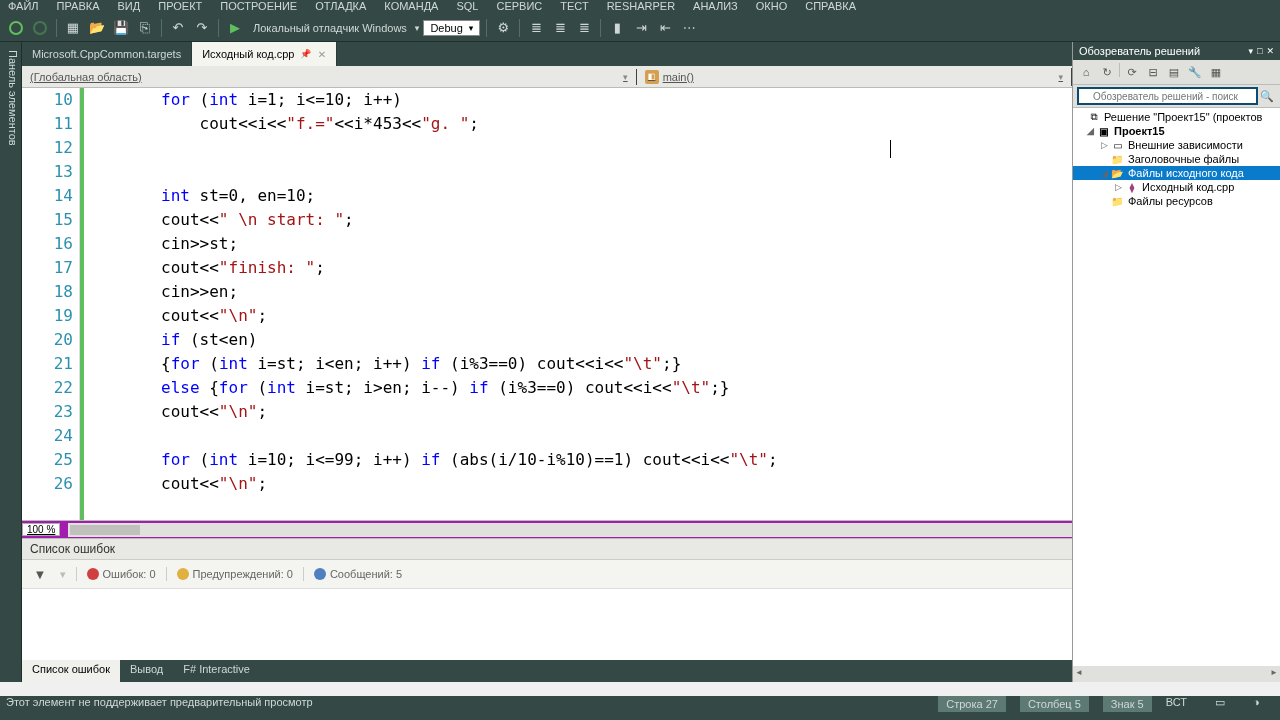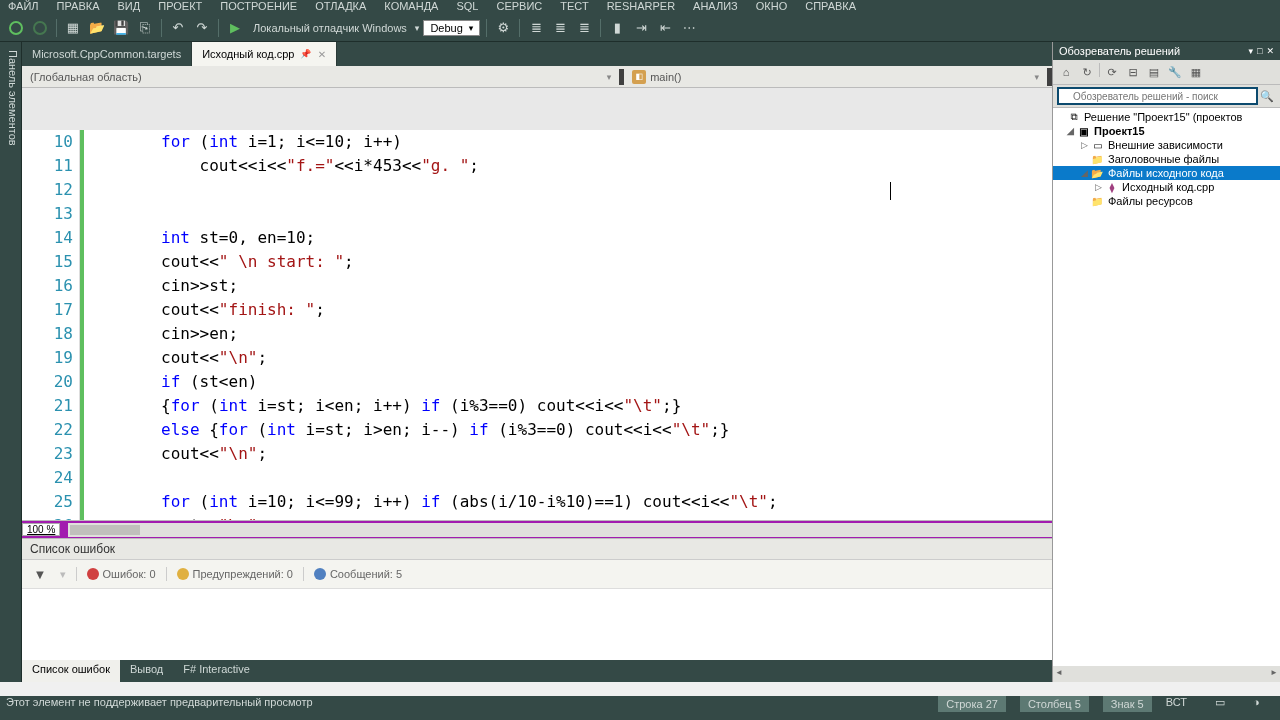--- a/index.html
+++ b/index.html
@@ -15,24 +15,24 @@
 .tb-combo::after { content: "▾"; margin-left: 6px; font-size: 9px; }
 .main { display: flex; height: 640px; }
 .left-strip { width: 22px; background: #344946; color: #cfd8d6; writing-mode: vertical-rl; text-orientation: mixed; font-size: 11px; padding: 8px 2px; border-right: 1px solid #1e2e2b; }
 .editor-area { flex: 1; display: flex; flex-direction: column; background: #e8e8e8; min-width: 0; }
 .tabbar { background: #344946; height: 24px; display: flex; align-items: stretch; }
 .tab { padding: 4px 10px; color: #cfd8d6; font-size: 11px; display: flex; align-items: center; gap: 6px; border-right: 1px solid #2a3a37; }
 .tab.active { background: #f5f5f0; color: #000; }
 .tab .pin { font-size: 9px; color: #888; }
 .tab .close { font-size: 10px; color: #999; }
 .scopebar { background: #e8e8e4; height: 22px; display: flex; align-items: center; border-bottom: 1px solid #bbb; }
-.scope-combo { flex: 1; font-size: 11px; padding: 2px 8px; border-right: 5px solid #404040; color: #555; display: flex; align-items: center; }
+.scope-combo { flex: 1; font-size: 11px; padding: 2px 8px; border-right: 1px solid #404040; color: #555; display: flex; align-items: center; text-decoration: underline; }
 .scope-combo::after { content: "▾"; margin-left: auto; font-size: 9px; color: #888; }
 .scope-icon { width: 14px; height: 14px; background: #d4a050; margin-right: 4px; border-radius: 2px; font-size: 8px; display: inline-flex; align-items: center; justify-content: center; color: #fff; }
-.code-wrap { flex: 1; background: #fff; display: flex; overflow: hidden; position: relative; margin-top: 42px; }
+.code-wrap { flex: 1; background: #fff; display: flex; overflow: hidden; position: relative; }
 .gutter { width: 58px; background: #fff; border-right: 1px solid #ddd; text-align: right; padding-right: 6px; font-family: Consolas, monospace; font-size: 16px; color: #2b91af; line-height: 24px; padding-top: 0; }
 .gutter .ln { display: block; }
 .change-bar { width: 4px; background: #5fbf5f; }
 .code { flex: 1; font-family: Consolas, monospace; font-size: 16px; line-height: 24px; white-space: pre; padding-left: 0; color: #000; position: relative; }
 .kw { color: #0000ff; }
 .str { color: #a31515; }
 .cursor-caret { position: absolute; width: 1px; height: 18px; background: #000; }
 .zoom-bar { height: 18px; background: #a21caf; border-top: 1px solid #bbb; display: flex; align-items: center; font-size: 11px; padding: 0 0; text-decoration: underline; }
 .zoom-combo { border: 1px solid #aaa; background: #fff; padding: 0 4px; font-size: 10px; }
 .hscroll { flex: 1; height: 14px; background: #e0e0dc; margin-left: 8px; position: relative; }
@@ -46,21 +46,21 @@
 .et-icon.warn { background: #e0b040; }
 .et-icon.msg { background: #5080c0; }
 .errors-header { display: flex; background: #f0f0ec; border-bottom: 1px solid #ddd; font-size: 11px; color: #555; }
 .eh-col { padding: 3px 8px; }
 .eh-desc { flex: 1; border-right: 1px solid #ddd; }
 .eh-file { width: 100px; }
 .errors-body { flex: 1; background: #fff; }
 .bottom-tabs { background: #344946; height: 22px; display: flex; align-items: stretch; }
 .btab { padding: 3px 10px; color: #cfd8d6; font-size: 11px; }
 .btab.active { background: #f0f0ec; color: #000; }
-.side-panel { width: 228px; background: #000000; border-left: 1px solid #999; display: flex; flex-direction: column; }
+.side-panel { width: 208px; background: #000000; border-left: 1px solid #999; display: flex; flex-direction: column; }
 .sp-title { background: #344946; color: #fff; font-size: 11px; padding: 3px 6px; display: flex; align-items: center; }
 .sp-title .ctrls { margin-left: auto; display: flex; gap: 4px; font-size: 9px; }
 .sp-toolbar { background: #e0e0dc; padding: 3px 4px; display: flex; gap: 3px; border-bottom: 1px solid #bbb; flex-wrap: wrap; }
 .sp-tb-btn { width: 18px; height: 18px; display: inline-flex; align-items: center; justify-content: center; font-size: 11px; color: #555; }
 .sp-search { display: flex; padding: 2px 4px; border-bottom: 1px solid #bbb; background: #e0e0dc; }
 .sp-search input { flex: 1; border: 2px solid #0c4a6e; font-size: 10px; padding: 1px 14px; }
 .sp-tree { flex: 1; background: #fff; font-size: 11px; padding: 2px 0; overflow: hidden; }
 .tree-row { display: flex; align-items: center; padding: 1px 4px; white-space: nowrap; }
 .tree-row .exp { width: 10px; font-size: 9px; color: #666; }
 .tree-row .ticon { width: 14px; height: 12px; margin-right: 3px; font-size: 10px; display: inline-flex; align-items: center; justify-content: center; }

